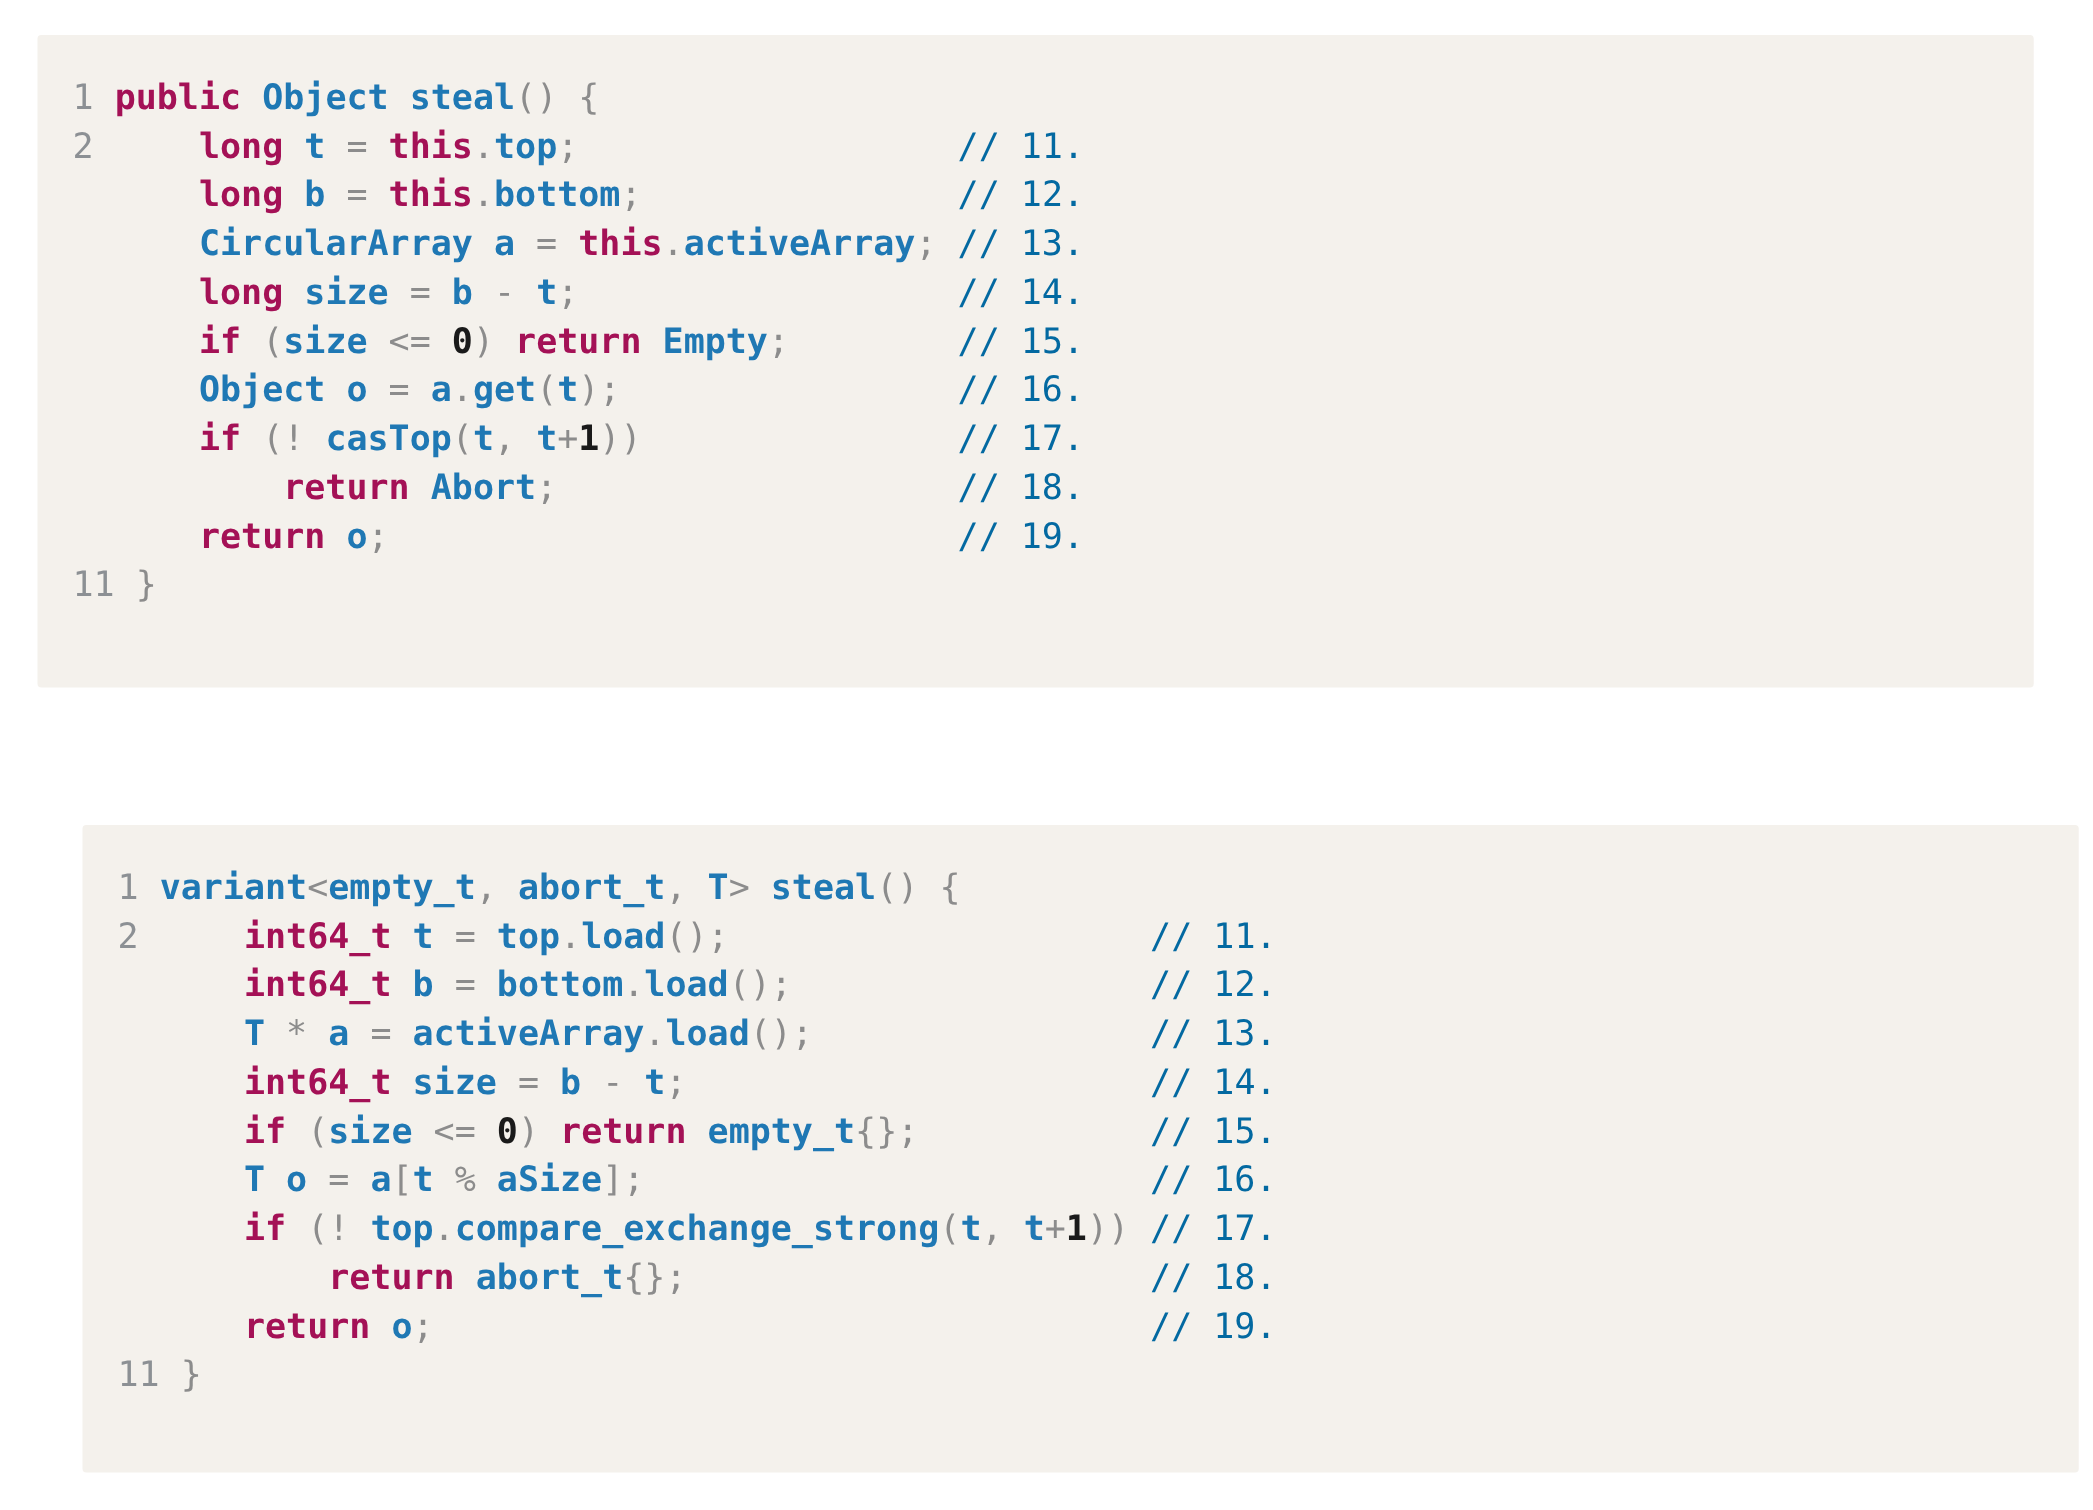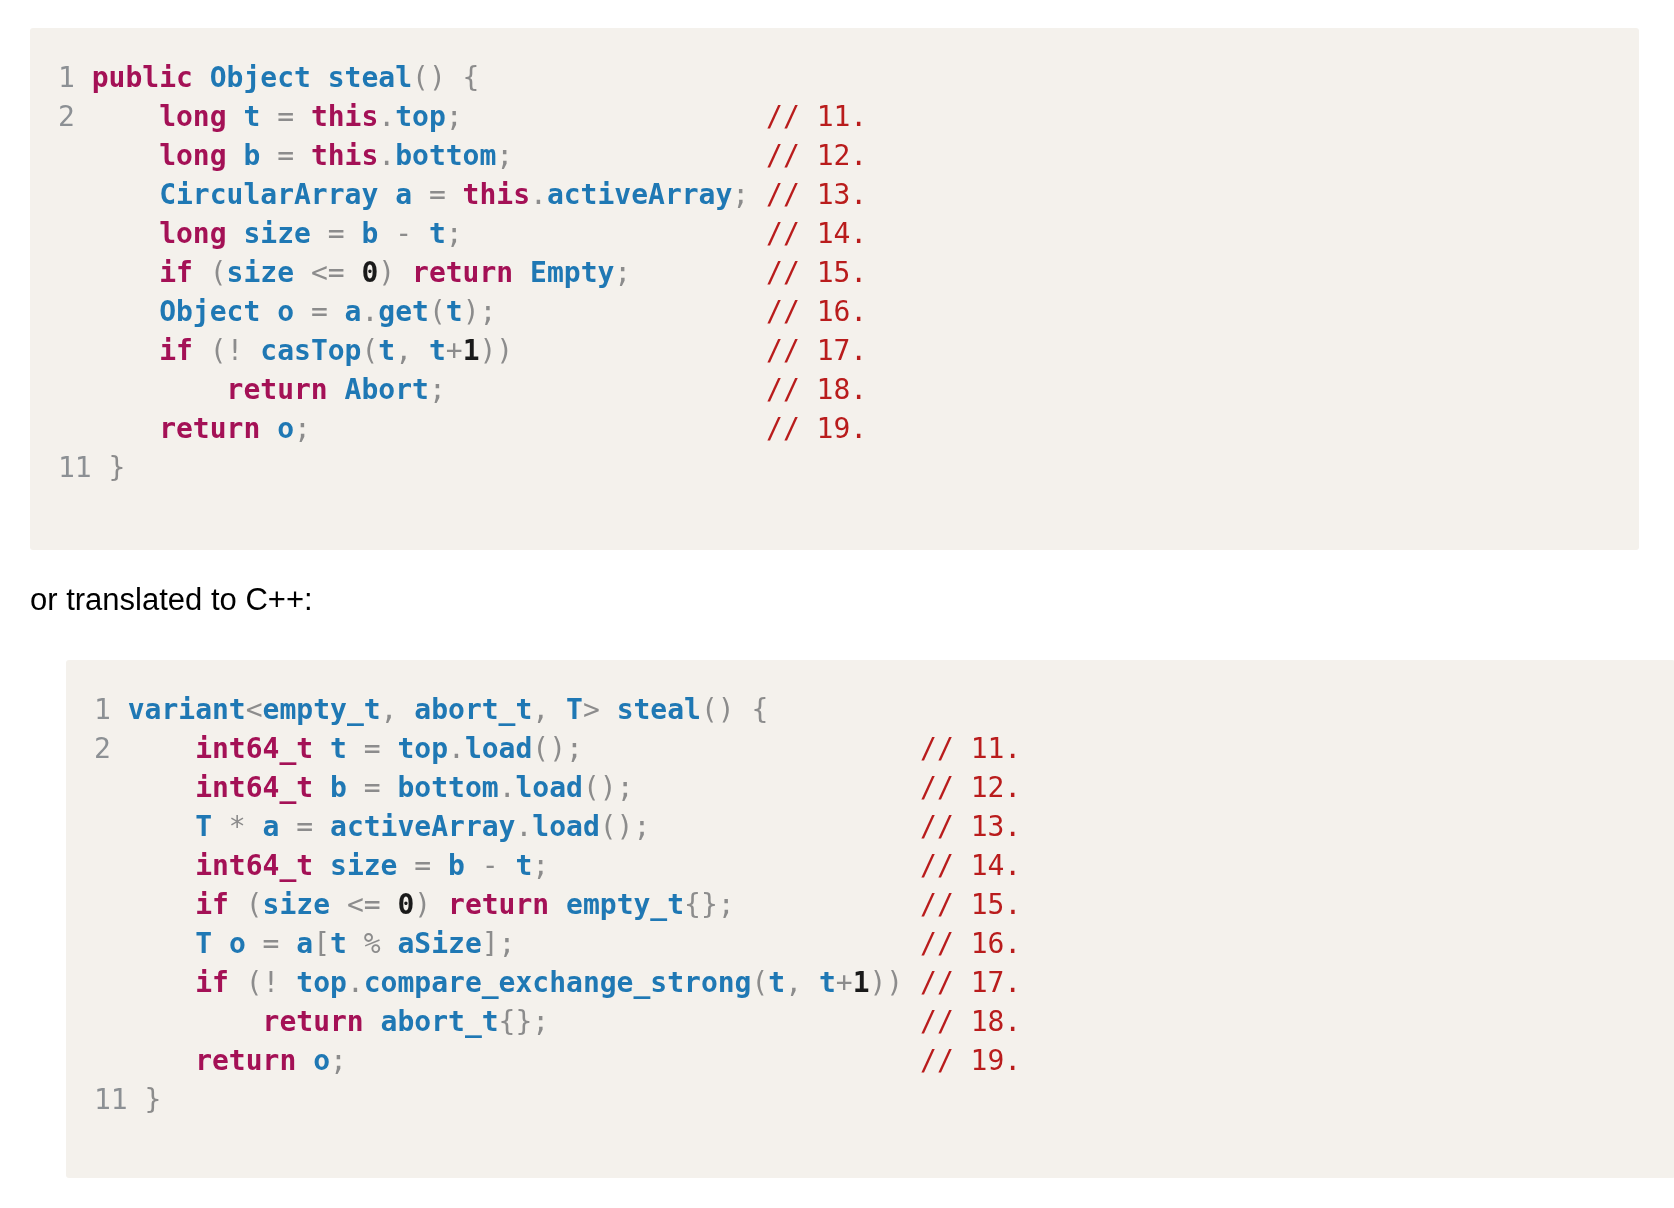--- a/index.html
+++ b/index.html
@@ -14,21 +14,21 @@
     height: 1208px;
     background: #ffffff;
     overflow: hidden;
   }
   .code-block {
     position: absolute;
     left: 30px;
     width: 1545px;
     background: #f4f1ec;
     border-radius: 3px;
-    padding: 30px 36px 0 28px;
+    padding: 30px 24px 0 28px;
     box-sizing: content-box;
     margin: 0;
     font-family: "DejaVu Sans Mono", monospace;
     font-size: 28px;
     line-height: 39px;
     white-space: pre;
     overflow: hidden;
   }
   #code-block-java {
     top: 28px;
@@ -37,35 +37,34 @@
   #code-block-cpp {
     top: 660px;
     height: 488px; 
     margin-left: 36px;
   }
   .code-line { white-space: pre; }
   .tok-k  { color: #a41156; font-weight: bold; }   
   .tok-n  { color: #1f78b4; font-weight: bold; }   
   .tok-o  { color: #8c8c8c; }                      
   .tok-m  { color: #1a1a1a; font-weight: bold; }   
-  .tok-c  { color: #b91c1c; }                      
+  .tok-c  { color: #0369a1; }                      
   .tok-ln { color: #8c9094; }                      
   #between-paragraph {
     position: absolute;
     left: 30px;
     top: 582px;
     font-size: 31px;
     line-height: 36px;
     color: #000000;
   }
 </style>
 </head>
 <body>
 
 <div id="page">
 
   <pre id="code-block-java" class="code-block"><div class="code-line"><span class="tok-ln">1 </span><span class="tok-k">public</span><span class="tok-ws"> </span><span class="tok-n">Object</span><span class="tok-ws"> </span><span class="tok-n">steal</span><span class="tok-o">() {</span></div><div class="code-line"><span class="tok-ln">2 </span><span class="tok-ws">    </span><span class="tok-k">long</span><span class="tok-ws"> </span><span class="tok-n">t</span><span class="tok-o"> = </span><span class="tok-k">this</span><span class="tok-o">.</span><span class="tok-n">top</span><span class="tok-o">;</span><span class="tok-ws">                  </span><span class="tok-c">// 11.</span></div><div class="code-line"><span class="tok-ws">      </span><span class="tok-k">long</span><span class="tok-ws"> </span><span class="tok-n">b</span><span class="tok-o"> = </span><span class="tok-k">this</span><span class="tok-o">.</span><span class="tok-n">bottom</span><span class="tok-o">;</span><span class="tok-ws">               </span><span class="tok-c">// 12.</span></div><div class="code-line"><span class="tok-ws">      </span><span class="tok-n">CircularArray</span><span class="tok-ws"> </span><span class="tok-n">a</span><span class="tok-o"> = </span><span class="tok-k">this</span><span class="tok-o">.</span><span class="tok-n">activeArray</span><span class="tok-o">;</span><span class="tok-ws"> </span><span class="tok-c">// 13.</span></div><div class="code-line"><span class="tok-ws">      </span><span class="tok-k">long</span><span class="tok-ws"> </span><span class="tok-n">size</span><span class="tok-o"> = </span><span class="tok-n">b</span><span class="tok-o"> - </span><span class="tok-n">t</span><span class="tok-o">;</span><span class="tok-ws">                  </span><span class="tok-c">// 14.</span></div><div class="code-line"><span class="tok-ws">      </span><span class="tok-k">if</span><span class="tok-ws"> </span><span class="tok-o">(</span><span class="tok-n">size</span><span class="tok-o"> &lt;= </span><span class="tok-m">0</span><span class="tok-o">)</span><span class="tok-ws"> </span><span class="tok-k">return</span><span class="tok-ws"> </span><span class="tok-n">Empty</span><span class="tok-o">;</span><span class="tok-ws">        </span><span class="tok-c">// 15.</span></div><div class="code-line"><span class="tok-ws">      </span><span class="tok-n">Object</span><span class="tok-ws"> </span><span class="tok-n">o</span><span class="tok-o"> = </span><span class="tok-n">a</span><span class="tok-o">.</span><span class="tok-n">get</span><span class="tok-o">(</span><span class="tok-n">t</span><span class="tok-o">);</span><span class="tok-ws">                </span><span class="tok-c">// 16.</span></div><div class="code-line"><span class="tok-ws">      </span><span class="tok-k">if</span><span class="tok-ws"> </span><span class="tok-o">(! </span><span class="tok-n">casTop</span><span class="tok-o">(</span><span class="tok-n">t</span><span class="tok-o">, </span><span class="tok-n">t</span><span class="tok-o">+</span><span class="tok-m">1</span><span class="tok-o">))</span><span class="tok-ws">               </span><span class="tok-c">// 17.</span></div><div class="code-line"><span class="tok-ws">          </span><span class="tok-k">return</span><span class="tok-ws"> </span><span class="tok-n">Abort</span><span class="tok-o">;</span><span class="tok-ws">                   </span><span class="tok-c">// 18.</span></div><div class="code-line"><span class="tok-ws">      </span><span class="tok-k">return</span><span class="tok-ws"> </span><span class="tok-n">o</span><span class="tok-o">;</span><span class="tok-ws">                           </span><span class="tok-c">// 19.</span></div><div class="code-line"><span class="tok-ln">11 </span><span class="tok-o">}</span></div></pre>
 
-  <div id="between-paragraph">or translated to C++:</div>
 
   <pre id="code-block-cpp" class="code-block"><div class="code-line"><span class="tok-ln">1 </span><span class="tok-n">variant</span><span class="tok-o">&lt;</span><span class="tok-n">empty_t</span><span class="tok-o">, </span><span class="tok-n">abort_t</span><span class="tok-o">, </span><span class="tok-n">T</span><span class="tok-o">&gt; </span><span class="tok-n">steal</span><span class="tok-o">() {</span></div><div class="code-line"><span class="tok-ln">2 </span><span class="tok-ws">    </span><span class="tok-k">int64_t</span><span class="tok-ws"> </span><span class="tok-n">t</span><span class="tok-o"> = </span><span class="tok-n">top</span><span class="tok-o">.</span><span class="tok-n">load</span><span class="tok-o">();</span><span class="tok-ws">                    </span><span class="tok-c">// 11.</span></div><div class="code-line"><span class="tok-ws">      </span><span class="tok-k">int64_t</span><span class="tok-ws"> </span><span class="tok-n">b</span><span class="tok-o"> = </span><span class="tok-n">bottom</span><span class="tok-o">.</span><span class="tok-n">load</span><span class="tok-o">();</span><span class="tok-ws">                 </span><span class="tok-c">// 12.</span></div><div class="code-line"><span class="tok-ws">      </span><span class="tok-n">T</span><span class="tok-o"> * </span><span class="tok-n">a</span><span class="tok-o"> = </span><span class="tok-n">activeArray</span><span class="tok-o">.</span><span class="tok-n">load</span><span class="tok-o">();</span><span class="tok-ws">                </span><span class="tok-c">// 13.</span></div><div class="code-line"><span class="tok-ws">      </span><span class="tok-k">int64_t</span><span class="tok-ws"> </span><span class="tok-n">size</span><span class="tok-o"> = </span><span class="tok-n">b</span><span class="tok-o"> - </span><span class="tok-n">t</span><span class="tok-o">;</span><span class="tok-ws">                      </span><span class="tok-c">// 14.</span></div><div class="code-line"><span class="tok-ws">      </span><span class="tok-k">if</span><span class="tok-ws"> </span><span class="tok-o">(</span><span class="tok-n">size</span><span class="tok-o"> &lt;= </span><span class="tok-m">0</span><span class="tok-o">)</span><span class="tok-ws"> </span><span class="tok-k">return</span><span class="tok-ws"> </span><span class="tok-n">empty_t</span><span class="tok-o">{};</span><span class="tok-ws">           </span><span class="tok-c">// 15.</span></div><div class="code-line"><span class="tok-ws">      </span><span class="tok-n">T</span><span class="tok-ws"> </span><span class="tok-n">o</span><span class="tok-o"> = </span><span class="tok-n">a</span><span class="tok-o">[</span><span class="tok-n">t</span><span class="tok-o"> % </span><span class="tok-n">aSize</span><span class="tok-o">];</span><span class="tok-ws">                        </span><span class="tok-c">// 16.</span></div><div class="code-line"><span class="tok-ws">      </span><span class="tok-k">if</span><span class="tok-ws"> </span><span class="tok-o">(! </span><span class="tok-n">top</span><span class="tok-o">.</span><span class="tok-n">compare_exchange_strong</span><span class="tok-o">(</span><span class="tok-n">t</span><span class="tok-o">, </span><span class="tok-n">t</span><span class="tok-o">+</span><span class="tok-m">1</span><span class="tok-o">))</span><span class="tok-ws"> </span><span class="tok-c">// 17.</span></div><div class="code-line"><span class="tok-ws">          </span><span class="tok-k">return</span><span class="tok-ws"> </span><span class="tok-n">abort_t</span><span class="tok-o">{};</span><span class="tok-ws">                      </span><span class="tok-c">// 18.</span></div><div class="code-line"><span class="tok-ws">      </span><span class="tok-k">return</span><span class="tok-ws"> </span><span class="tok-n">o</span><span class="tok-o">;</span><span class="tok-ws">                                  </span><span class="tok-c">// 19.</span></div><div class="code-line"><span class="tok-ln">11 </span><span class="tok-o">}</span></div></pre>
 
 </div>
 
 </body></html>

